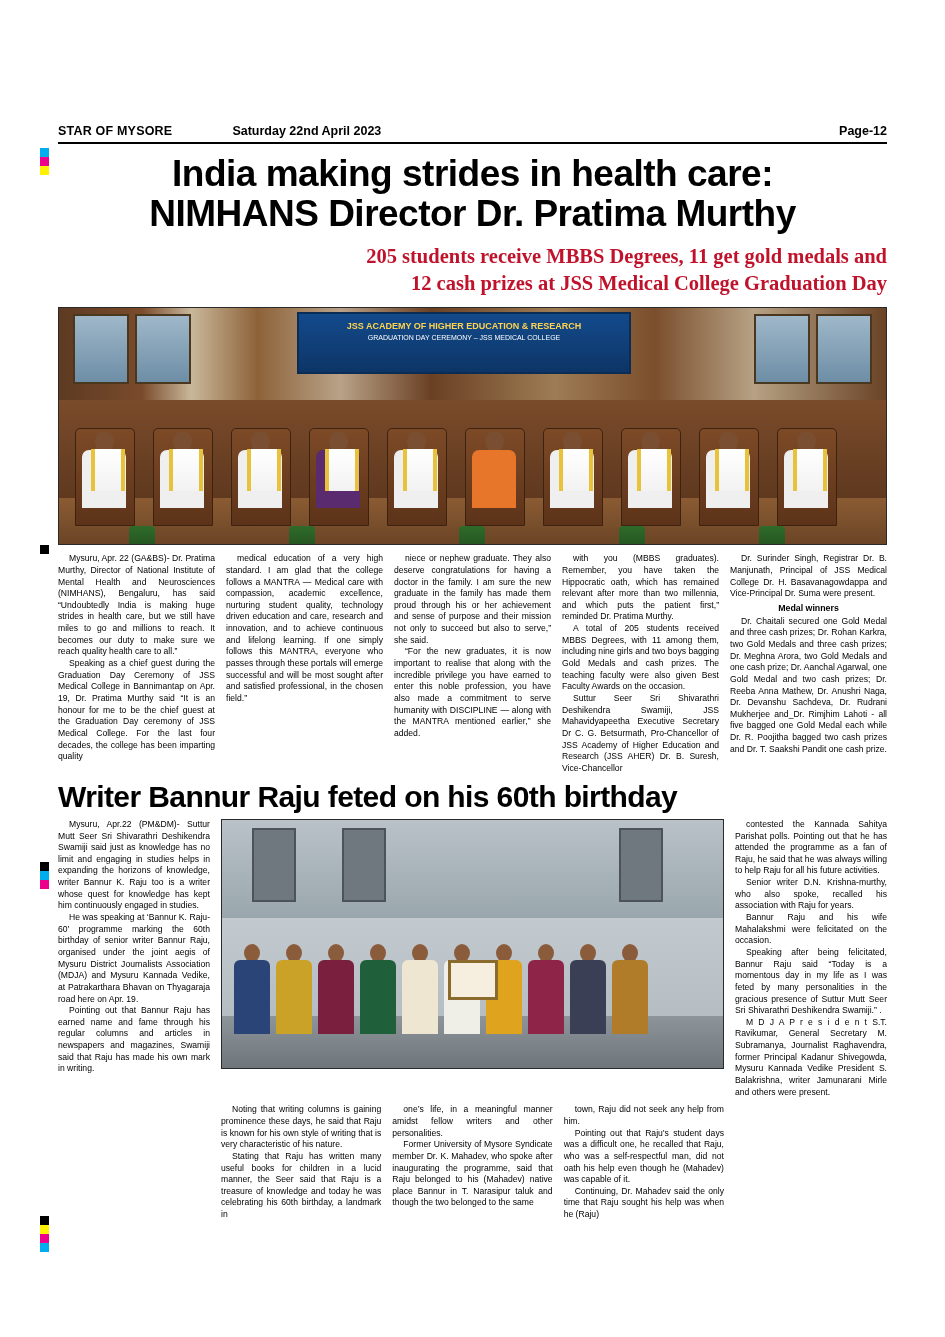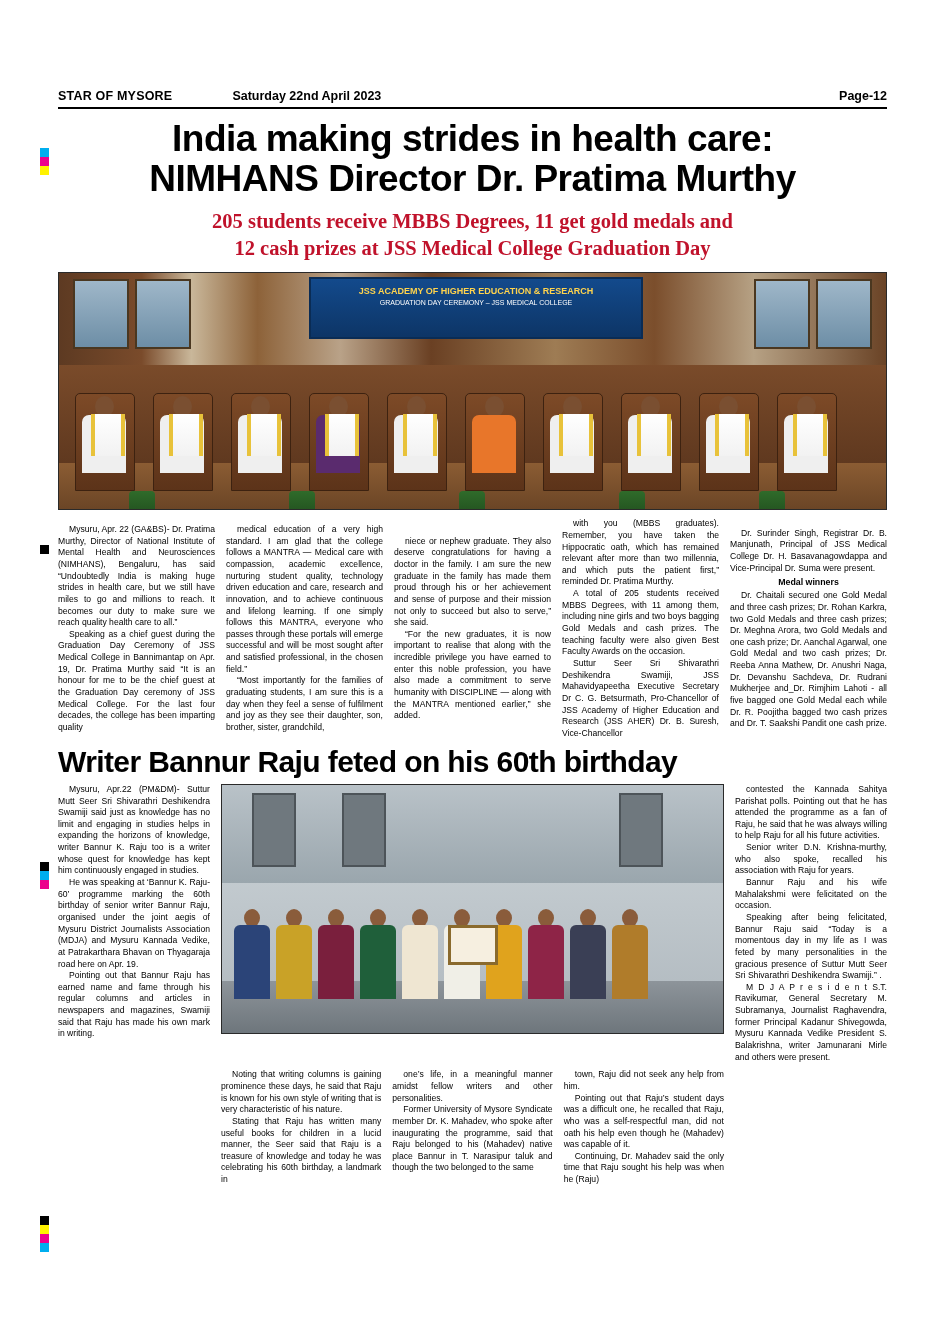--- a/index.html
+++ b/index.html
@@ -1,33 +1,33 @@
 <!DOCTYPE html>
 <html><head>
 <meta charset="utf-8">
 <style>
   html,body{margin:0;padding:0;background:#ffffff;}
   body{width:945px;height:1337px;font-family:"Liberation Sans",sans-serif;color:#000;}
-  .page{position:relative;width:945px;height:1337px;box-sizing:border-box;padding:43px 58px 20px 58px;}
+  .page{position:relative;width:945px;height:1337px;box-sizing:border-box;padding:78px 58px 20px 58px;}
 
   
   .masthead{display:flex;align-items:baseline;border-bottom:2px solid #000;padding-bottom:4px;}
   .mast-left{font-size:12.5px;font-weight:bold;letter-spacing:.2px;}
   .mast-date{font-size:12.5px;font-weight:bold;margin-left:60px;}
   .mast-right{margin-left:auto;font-size:12.5px;font-weight:bold;margin-top:46px;}
 
   
   .headline{font-size:37px;font-weight:bold;line-height:1.07;text-align:center;margin-top:10px;letter-spacing:-0.5px;}
-  .subhead{font-family:"Liberation Serif",serif;color:#c0122b;font-size:20.5px;font-weight:bold;text-align:center;line-height:1.32;margin-top:10px;}
+  .subhead{font-family:"Liberation Serif",serif;color:#c0122b;font-size:20.5px;font-weight:bold;text-align:right;line-height:1.32;margin-top:10px;}
 
   
   .photo{position:relative;margin:10px 0 8px 0;border:1px solid #2a2a2a;overflow:hidden;}
 
   
-  .cols{display:flex;gap:11px;align-items:center;}
+  .cols{display:flex;gap:11px;}
   .col{flex:1;font-size:8.6px;line-height:1.355;text-align:justify;}
   .col p{margin:0 0 0 0;text-indent:11px;}
   .col p.first{text-indent:11px;}
   .col .ctr{text-align:center;font-weight:bold;text-indent:0;margin-top:3px;margin-bottom:1px;font-size:8.8px;}
 
   
   .headline2{font-size:30px;font-weight:bold;line-height:1.05;margin-top:7px;margin-bottom:6px;white-space:nowrap;letter-spacing:-0.6px;}
 
   
   .story2{display:flex;gap:11px;}
@@ -47,21 +47,21 @@
   .cmyk .c{background:#00aeef;}
   .cmyk .m{background:#ec008c;}
   .cmyk .y{background:#fff200;}
   .cmyk .k{background:#000;}
 
   
   .p1{height:236px;background:linear-gradient(#6b2f1f,#47200f);}
   .p1-wall{position:absolute;left:0;top:0;right:0;height:92px;background:
      linear-gradient(90deg,#5d3a22 0%,#7a4b2b 10%,#c9b79a 16%,#8d6239 24%,#b9a288 34%,#6a4023 45%,#9e7c54 60%,#7b4e2c 72%,#b6a184 84%,#6a4326 100%);}
   .p1-win{position:absolute;top:6px;width:52px;height:66px;background:linear-gradient(#9fb7c9,#6d8ea6);border:2px solid #4a3720;}
-  .p1-banner{position:absolute;left:250px;top:4px;width:330px;height:58px;background:linear-gradient(#134a8c,#0d3566);border:2px solid #0a2c55;}
+  .p1-banner{position:absolute;left:238px;top:4px;width:330px;height:58px;background:linear-gradient(#134a8c,#0d3566);border:2px solid #0a2c55;}
   .p1-banner .t1{color:#ffd34d;font-size:9px;font-weight:bold;text-align:center;margin-top:7px;}
   .p1-banner .t2{color:#fff;font-size:7px;text-align:center;margin-top:3px;}
   .p1-stage{position:absolute;left:0;right:0;top:92px;bottom:0;background:linear-gradient(#7a4b2a,#53301a);}
   .p1-floor{position:absolute;left:0;right:0;bottom:0;height:46px;background:linear-gradient(#8b5c33,#6b4526);}
   .p1-row{position:absolute;left:0;right:0;top:96px;height:122px;}
   .chair{position:absolute;bottom:0;width:58px;height:96px;background:linear-gradient(#7d4a27,#5c3319);border-radius:5px 5px 0 0;border:1px solid #3d2210;}
   .person{position:absolute;bottom:18px;width:44px;}
   .head{width:19px;height:21px;border-radius:50%;background:#7a4f31;margin:0 auto;}
   .body{width:44px;height:58px;background:#efefef;border-radius:7px 7px 0 0;margin-top:-2px;}
   .sash{position:absolute;left:9px;top:18px;width:26px;height:42px;background:linear-gradient(#ffffff,#f2f2f2);border-left:4px solid #e8c23a;border-right:4px solid #e8c23a;}
@@ -199,21 +199,20 @@
     </div>
   </div>
 
   <div class="cols">
     <div class="col">
       <p class="first">Mysuru, Apr. 22 (GA&amp;BS)- Dr. Pratima Murthy, Director of National Institute of Mental Health and Neurosciences (NIMHANS), Bengaluru, has said “Undoubtedly India is making huge strides in health care, but we still have miles to go and millions to reach. It becomes our duty to make sure we reach quality health care to all.”</p>
       <p>Speaking as a chief guest during the Graduation Day Ceremony of JSS Medical College in Bannimantap on Apr. 19, Dr. Pratima Murthy said “It is an honour for me to be the chief guest at the Graduation Day ceremony of JSS Medical College. For the last four decades, the college has been imparting quality</p>
     </div>
     <div class="col">
       <p class="first">medical education of a very high standard. I am glad that the college follows a MANTRA — Medical care with compassion, academic excellence, nurturing student quality, technology driven education and care, research and innovation, and to achieve continuous and lifelong learning. If one simply follows this MANTRA, everyone who passes through these portals will emerge successful and will be most sought after and satisfied professional, in the chosen field.”</p>
-      <p>“Most importantly for the families of graduating students, I am sure this is a day when they feel a sense of fulfilment and joy as they see their daughter, son, brother, sister, grandchild,</p>
     </div>
     <div class="col">
       <p class="first">niece or nephew graduate. They also deserve congratulations for having a doctor in the family. I am sure the new graduate in the family has made them proud through his or her achievement and sense of purpose and their mission not only to succeed but also to serve,” she said.</p>
       <p>“For the new graduates, it is now important to realise that along with the incredible privilege you have earned to enter this noble profession, you have also made a commitment to serve humanity with DISCIPLINE — along with the MANTRA mentioned earlier,” she added.</p>
     </div>
     <div class="col">
       <p class="first">with you (MBBS graduates). Remember, you have taken the Hippocratic oath, which has remained relevant after more than two millennia, and which puts the patient first,” reminded Dr. Pratima Murthy.</p>
       <p>A total of 205 students received MBBS Degrees, with 11 among them, including nine girls and two boys bagging Gold Medals and cash prizes. The teaching faculty were also given Best Faculty Awards on the occasion.</p>
       <p>Suttur Seer Sri Shivarathri Deshikendra Swamiji, JSS Mahavidyapeetha Executive Secretary Dr C. G. Betsurmath, Pro-Chancellor of JSS Academy of Higher Education and Research (JSS AHER) Dr. B. Suresh, Vice-Chancellor</p>
     </div>

